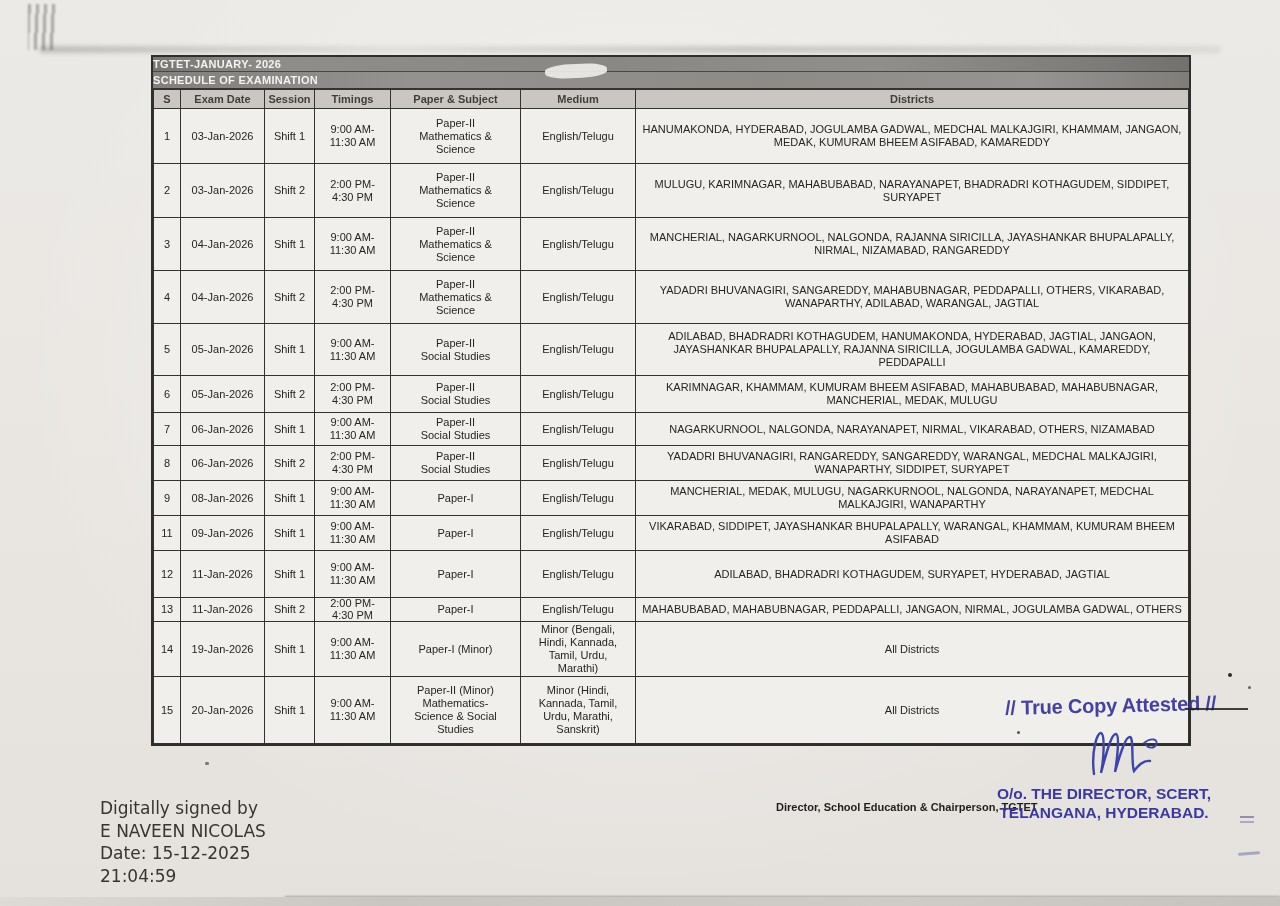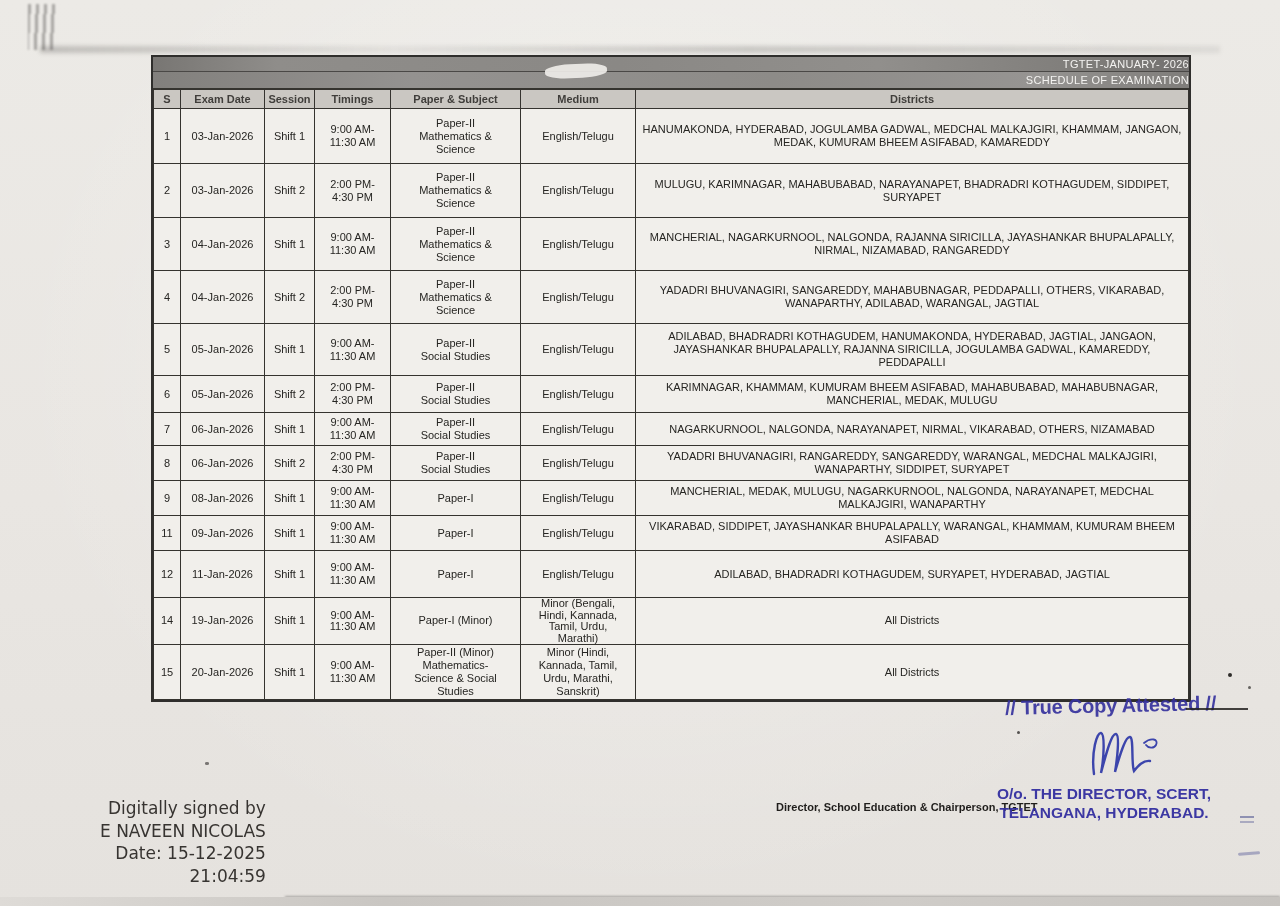--- a/index.html
+++ b/index.html
@@ -28,22 +28,22 @@
   .sp2{left:1248px;top:686px;width:3px;height:3px;opacity:.7;}
   .sp3{left:1017px;top:731px;width:3px;height:3px;opacity:.8;}
   .sp4{left:205px;top:762px;width:4px;height:3px;opacity:.6;border-radius:40%;}
   .dash-right{position:absolute;left:1240px;top:816px;width:14px;height:2px;background:#7a7da8;opacity:.8;box-shadow:0 5px 0 rgba(122,125,168,.7);}
   .squiggle-right{position:absolute;left:1238px;top:852px;width:22px;height:3px;background:#8b8db2;opacity:.7;border-radius:2px;transform:rotate(-4deg);}
   .strike-line{position:absolute;left:1186px;top:708px;width:62px;height:2px;background:#232220;opacity:.85;}
   .scratch{position:absolute;left:545px;top:64px;width:62px;height:14px;background:#eeece8;opacity:.92;transform:rotate(-3deg);border-radius:40%;}
 
   
   .doc{position:absolute;left:151px;top:55px;width:1040px;border:2px solid #2f2e2c;background:#f1efeb;box-sizing:border-box;}
-  .band{position:relative;width:100%;box-sizing:border-box;text-align:right;
-    color:#f4f3f1;font-weight:normal;overflow:hidden;}
+  .band{position:relative;width:100%;box-sizing:border-box;text-align:left;
+    color:#f4f3f1;font-weight:bold;overflow:hidden;}
   .band.title{height:15px;line-height:15px;font-size:11px;letter-spacing:.3px;
     background:linear-gradient(90deg,#787673 0%,#8f8d8a 12%,#8a8885 45%,#918f8c 70%,#7d7b78 92%,#737170 100%);
     border-bottom:1.5px solid #4a4846;}
   .band.subtitle{height:17px;line-height:17px;font-size:11px;letter-spacing:.3px;
     background:linear-gradient(90deg,#82807d 0%,#949290 25%,#8d8b88 60%,#969492 85%,#7f7d7a 100%);
     border-bottom:1.5px solid #35342f;}
   table.sched{border-collapse:collapse;table-layout:fixed;width:100%;background:#f1efeb;}
   table.sched th, table.sched td{border:1.5px solid #35332f;vertical-align:middle;
     padding:1px 3px;box-sizing:border-box;overflow:hidden;}
   table.sched th{height:19px;background:#cac7c2;color:#403e3b;font-size:11px;font-weight:bold;padding:0 2px;}
@@ -63,21 +63,21 @@
 
   
   .truecopy{position:absolute;left:1005px;top:694px;width:245px;
     font-size:20px;font-weight:800;color:#37339e;letter-spacing:-0.2px;
     transform:rotate(-1.3deg);white-space:nowrap;opacity:.92;}
   .sig-svg{position:absolute;left:1084px;top:720px;}
   .officer-stamp{position:absolute;left:968px;top:785px;width:272px;text-align:center;
     color:#332fa0;font-weight:bold;font-size:15.5px;line-height:18.5px;opacity:.95;}
   .director-line{position:absolute;left:776px;top:801px;font-size:11px;font-weight:bold;color:#1f1d1b;white-space:nowrap;}
   .digsig{position:absolute;left:100px;top:797px;font-family:"DejaVu Sans", sans-serif;
-    font-size:17px;color:#373431;line-height:22.5px;text-align:right;}
+    font-size:17px;color:#373431;line-height:22.5px;}
 </style>
 </head>
 <body>
 
 <div class="page">
 
   <div class="smudge-topleft"></div>
   <div class="smear-top"></div>
 
   <div class="doc">
@@ -221,20 +221,30 @@
             <td class="col-s">12</td>
             <td class="col-exam_date">11-Jan-2026</td>
             <td class="col-session">Shift 1</td>
             <td class="col-timings">9:00 AM-
 11:30 AM</td>
             <td class="col-paper_subject">Paper-I</td>
             <td class="col-medium">English/Telugu</td>
             <td class="col-districts">ADILABAD, BHADRADRI KOTHAGUDEM, SURYAPET, HYDERABAD, JAGTIAL</td>
           </tr>
           <tr>
+            <td class="col-s">13</td>
+            <td class="col-exam_date">11-Jan-2026</td>
+            <td class="col-session">Shift 2</td>
+            <td class="col-timings">2:00 PM-
+4:30 PM</td>
+            <td class="col-paper_subject">Paper-I</td>
+            <td class="col-medium">English/Telugu</td>
+            <td class="col-districts">MAHABUBABAD, MAHABUBNAGAR, PEDDAPALLI, JANGAON, NIRMAL, JOGULAMBA GADWAL, OTHERS</td>
+          </tr>
+          <tr>
             <td class="col-s">14</td>
             <td class="col-exam_date">19-Jan-2026</td>
             <td class="col-session">Shift 1</td>
             <td class="col-timings">9:00 AM-
 11:30 AM</td>
             <td class="col-paper_subject">Paper-I (Minor)</td>
             <td class="col-medium">Minor (Bengali,
 Hindi, Kannada,
 Tamil, Urdu,
 Marathi)</td>

